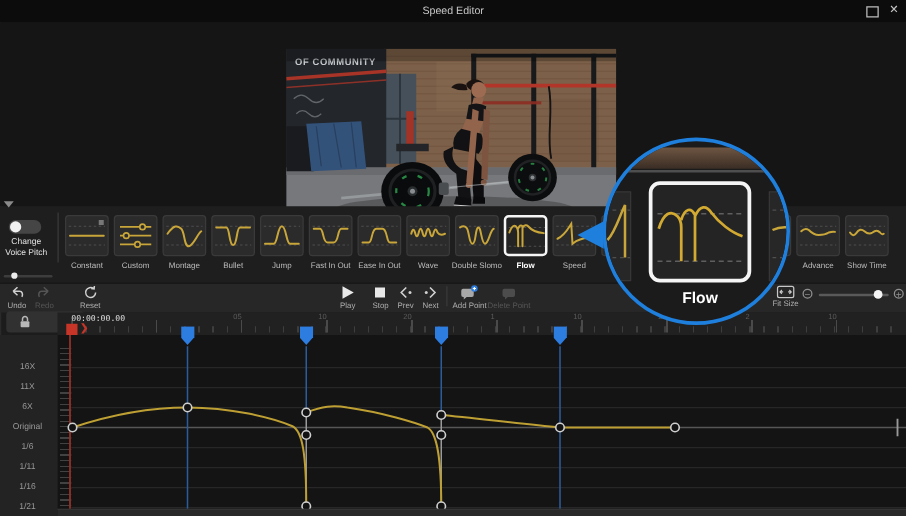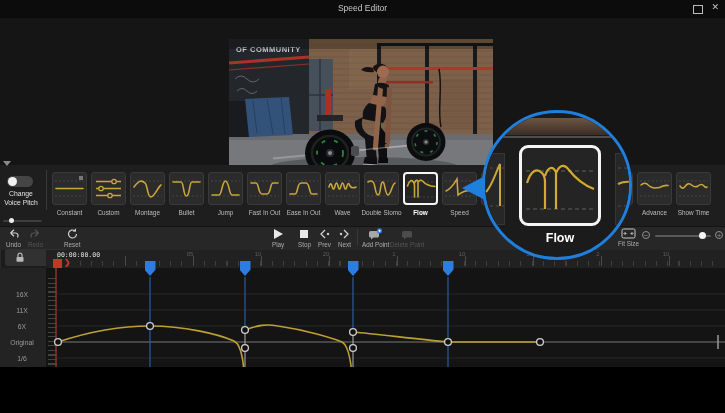--- a/index.html
+++ b/index.html
@@ -1,16 +1,16 @@
 <!DOCTYPE html>
 <html><head>
 <meta charset="utf-8">
 <style>
   html,body{margin:0;padding:0;background:#000;}
-  #app{position:relative;width:725px;height:367px;background:#1c1c1c;overflow:hidden;
+  #app{position:relative;width:725px;height:413px;background:#1c1c1c;overflow:hidden;
        font-family:"Liberation Sans",sans-serif;color:#ccc;outline:1px solid #2a2a2a;outline-offset:-1px;}
   .abs{position:absolute;}
 
   
   #titlebar{left:0;top:0;width:725px;height:18px;background:#0c0c0c;}
   #title{left:0;top:3px;width:100%;text-align:center;font-size:8.5px;color:#c8c8c8;}
   #btn-max{right:22px;top:5px;width:8px;height:7px;border:1px solid #bdbdbd;cursor:default;}
   #btn-close{right:6px;top:2px;font-size:9px;color:#c5c5c5;cursor:default;}
 
   

